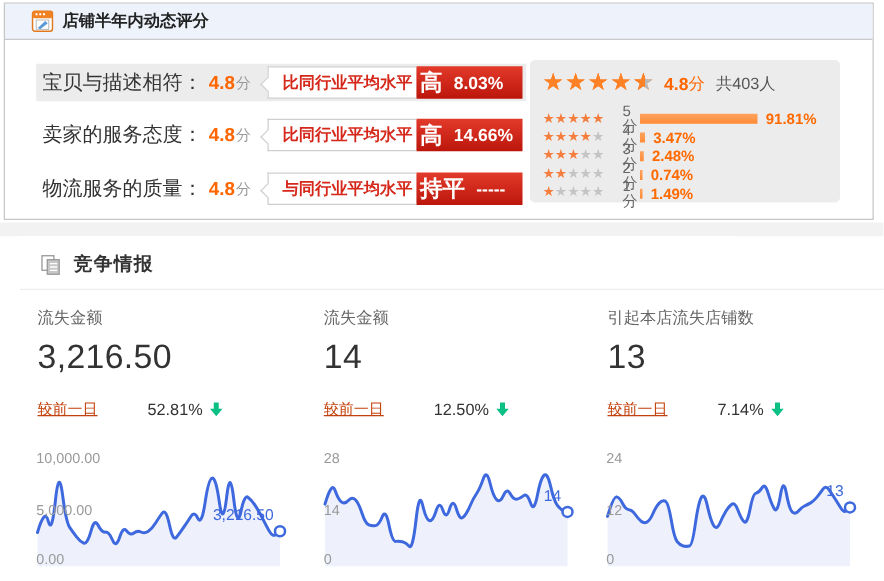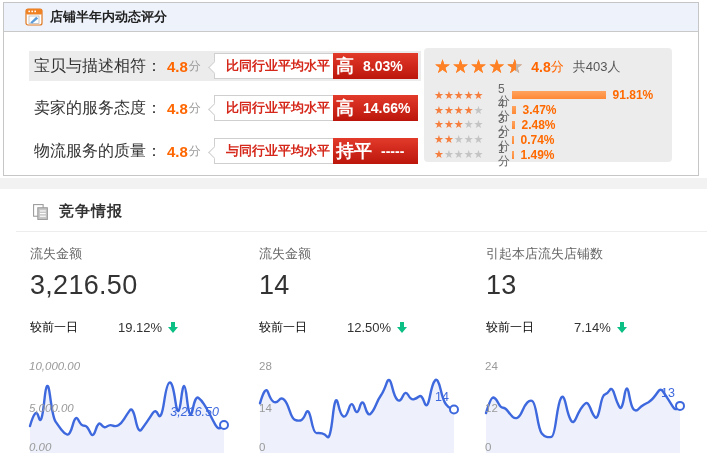--- a/index.html
+++ b/index.html
@@ -48,21 +48,21 @@
   
   .compete-panel{position:absolute;left:16px;top:189px;width:573px;height:276px;background:#fff;}
   .c-header{position:absolute;left:16px;top:13px;display:flex;align-items:center;gap:9px;}
   .c-title{font-size:15px;font-weight:600;color:#333;letter-spacing:1px;}
   .c-divider{position:absolute;left:0;top:42px;width:707px;height:1px;background:#ededed;}
 
   .metric{position:absolute;top:56px;width:210px;}
   .m-label{font-size:13px;color:#666;}
   .m-value{font-size:27px;color:#333;margin-top:7px;letter-spacing:0.3px;}
   .m-sub{display:flex;align-items:center;margin-top:18px;font-size:12px;}
-  .m-compare{color:#000000;width:88px;}
+  .m-compare{color:#c2410c;width:88px;text-decoration:underline;}
   .m-change{color:#333;font-size:13px;margin-right:5px;}
 
   .chart{position:absolute;top:165px;}
   .chart svg{display:block;}
   .ylab{fill:#9a9a9a;font-size:11.5px;font-family:"Liberation Sans","DejaVu Sans",sans-serif;}
   .endlabel{fill:#3e68dd;font-size:12.5px;font-family:"Liberation Sans","DejaVu Sans",sans-serif;}
   .linepath{fill:none;stroke:#3e68dd;stroke-width:2.4;stroke-linecap:round;stroke-linejoin:round;}
   .areapath{fill:rgba(62,104,221,0.09);stroke:none;}
   .dot{fill:#fff;stroke:#3e68dd;stroke-width:2;}
 </style>
@@ -183,21 +183,21 @@
       </svg>
       <span class="c-title">竞争情报</span>
     </div>
     <div class="c-divider"></div>
 
     <div class="metric" style="left:14px;">
       <div class="m-label">流失金额</div>
       <div class="m-value">3,216.50</div>
       <div class="m-sub">
         <span class="m-compare">较前一日</span>
-        <span class="m-change">19.12%</span>
+        <span class="m-change">52.81%</span>
         <svg width="12" height="13" viewBox="0 0 12 13">
             <path d="M4 1 h4 v5 h3 L6 12 L1 6 h3 Z" fill="#0cbf85"></path>
           </svg>
       </div>
     </div>
 
     <div class="metric" style="left:243px;">
       <div class="m-label">流失金额</div>
       <div class="m-value">14</div>
       <div class="m-sub">
@@ -214,21 +214,21 @@
       <div class="m-value">13</div>
       <div class="m-sub">
         <span class="m-compare">较前一日</span>
         <span class="m-change">7.14%</span>
         <svg width="12" height="13" viewBox="0 0 12 13">
             <path d="M4 1 h4 v5 h3 L6 12 L1 6 h3 Z" fill="#0cbf85"></path>
           </svg>
       </div>
     </div>
 
-    <div class="chart" style="left:10px;font-style:italic;">
+    <div class="chart" style="left:10px;">
       <svg id="chart0" width="205" height="106" viewBox="0 0 205 106">
         <path class="areapath" d="M4,72 Q9.7,52 12.6,62.9 Q15.4,73.8 18.3,46.8 Q21.1,19.8 24.0,41.5 Q26.8,63.3 29.6,67.7 Q32.5,72 35.4,75.7 Q38.2,79.4 41.0,80.5 Q43.9,81.6 46.8,70.9 Q49.6,60.3 52.5,66.2 Q55.4,72 58.3,71.7 Q61.1,71.3 64.0,78.0 Q66.8,84.8 69.7,75.8 Q72.5,66.8 75.3,70.7 Q78.2,74.6 81.1,72.4 Q83.9,70.3 86.8,71.6 Q89.6,72.9 92.4,71.2 Q95.3,69.4 98.2,64.8 Q101,60.3 103.8,56.4 Q106.7,52.5 109.6,66.0 Q112.4,79.4 115.3,75.7 Q118.1,72 120.9,67.9 Q123.8,63.8 126.7,59.2 Q129.5,54.6 132.3,60.7 Q135.2,66.8 138.1,47.9 Q140.9,29 143.8,28.4 Q146.6,27.7 149.5,47.9 Q152.4,68.1 155.3,43.9 Q158.1,19.8 160.9,44.6 Q163.8,69.4 166.7,55.5 Q169.5,41.6 172.3,43.8 Q175.2,45.9 178.1,50.3 Q180.9,54.6 183.8,60.3 Q186.6,65.9 189.4,70.9 Q192.3,75.9 195.2,73.5 L198,71 L198,99 L4,99 Z"></path>
         <path class="linepath" d="M4,72 Q9.7,52 12.6,62.9 Q15.4,73.8 18.3,46.8 Q21.1,19.8 24.0,41.5 Q26.8,63.3 29.6,67.7 Q32.5,72 35.4,75.7 Q38.2,79.4 41.0,80.5 Q43.9,81.6 46.8,70.9 Q49.6,60.3 52.5,66.2 Q55.4,72 58.3,71.7 Q61.1,71.3 64.0,78.0 Q66.8,84.8 69.7,75.8 Q72.5,66.8 75.3,70.7 Q78.2,74.6 81.1,72.4 Q83.9,70.3 86.8,71.6 Q89.6,72.9 92.4,71.2 Q95.3,69.4 98.2,64.8 Q101,60.3 103.8,56.4 Q106.7,52.5 109.6,66.0 Q112.4,79.4 115.3,75.7 Q118.1,72 120.9,67.9 Q123.8,63.8 126.7,59.2 Q129.5,54.6 132.3,60.7 Q135.2,66.8 138.1,47.9 Q140.9,29 143.8,28.4 Q146.6,27.7 149.5,47.9 Q152.4,68.1 155.3,43.9 Q158.1,19.8 160.9,44.6 Q163.8,69.4 166.7,55.5 Q169.5,41.6 172.3,43.8 Q175.2,45.9 178.1,50.3 Q180.9,54.6 183.8,60.3 Q186.6,65.9 189.4,70.9 Q192.3,75.9 195.2,73.5 L198,71"></path>
         <circle class="dot" r="4" cx="198" cy="71"></circle>
         <text class="ylab" x="3" y="16">10,000.00</text>
         <text class="ylab" x="3" y="58">5,000.00</text>
         <text class="ylab" x="3" y="97">0.00</text>
         <text class="endlabel" text-anchor="end" x="193" y="62">3,216.50</text>
       </svg>
     </div>

